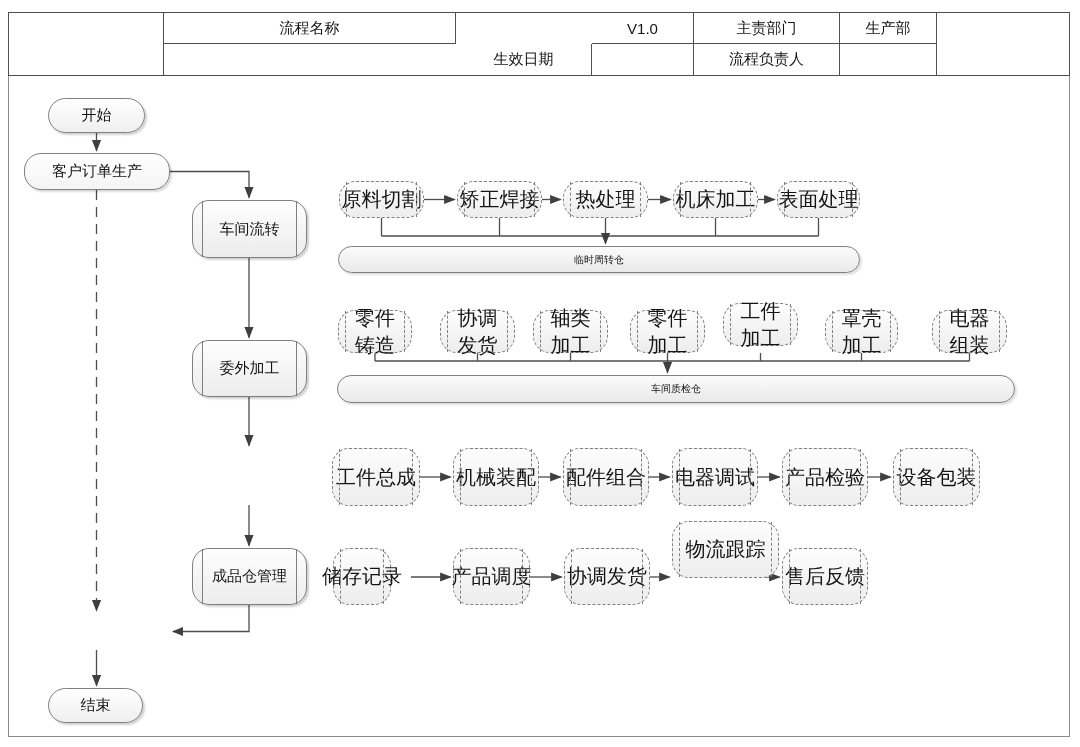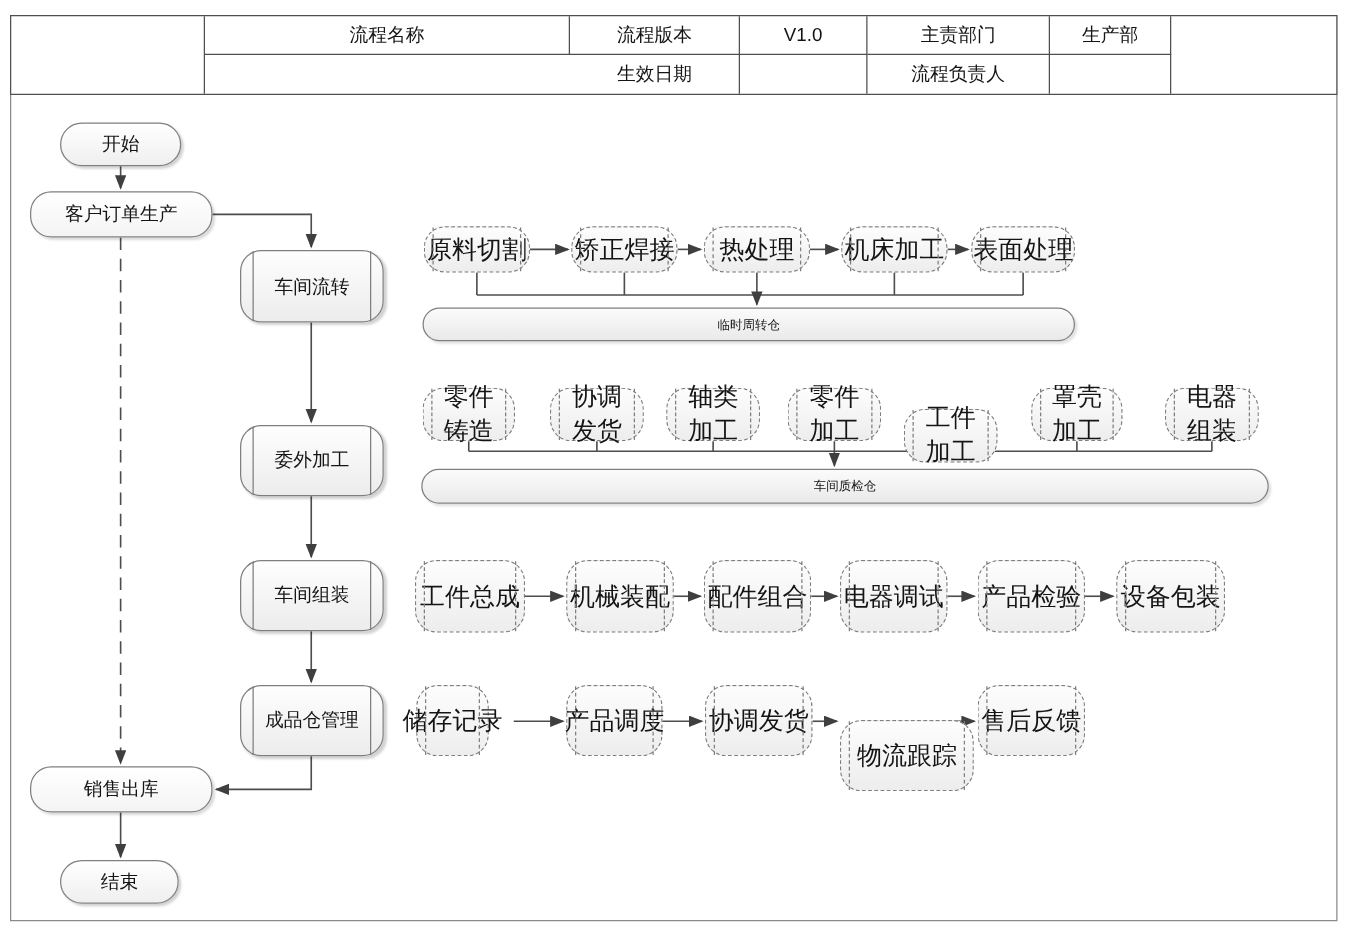--- a/index.html
+++ b/index.html
@@ -39,21 +39,20 @@
 </head>
 <body>
 
 <div class="canvas">
 
   <div class="page-border"></div>
 
   <div class="header">
     <div class="hcell span2" style="grid-column:1"></div>
     <div class="hcell" style="grid-column:2;grid-row:1">流程名称</div>
-    <div class="hcell" style="grid-column:3;grid-row:1">流程版本</div>
     <div class="hcell" style="grid-column:4;grid-row:1">V1.0</div>
     <div class="hcell" style="grid-column:5;grid-row:1">主责部门</div>
     <div class="hcell" style="grid-column:6;grid-row:1">生产部</div>
     <div class="hcell span2 lastcol" style="grid-column:7"></div>
     <div class="hcell botrow" style="grid-column:3;grid-row:2">生效日期</div>
     <div class="hcell botrow" style="grid-column:4;grid-row:2"></div>
     <div class="hcell botrow" style="grid-column:5;grid-row:2">流程负责人</div>
     <div class="hcell botrow" style="grid-column:6;grid-row:2"></div>
   </div>
 
@@ -113,29 +112,23 @@
   </div>
   <div class="node plain" style="left:24px;top:153px;width:146px;height:37px">
     <span>客户订单生产</span>
   </div>
   <div class="node stage" style="left:192px;top:200px;width:115px;height:58px">
     <span>车间流转</span>
   </div>
   <div class="node stage" style="left:192px;top:340px;width:115px;height:57px">
     <span>委外加工</span>
   </div>
-  <div class="node stage" style="left:192px;top:448px;width:115px;height:57px">
-    <span>车间组装</span>
-  </div>
   <div class="node stage" style="left:192px;top:548px;width:115px;height:57px">
     <span>成品仓管理</span>
   </div>
-  <div class="node plain" style="left:24px;top:613px;width:146px;height:37px">
-    <span>销售出库</span>
-  </div>
   <div class="node stadium" style="left:48px;top:688px;width:95px;height:35px">
     <span>结束</span>
   </div>
 
   <div class="node warehouse" style="left:338px;top:246px;width:522px;height:27px">
     <span>临时周转仓</span>
   </div>
   <div class="node warehouse" style="left:337px;top:375px;width:678px;height:28px">
     <span>车间质检仓</span>
   </div>
@@ -161,21 +154,21 @@
   </div>
   <div class="node dashedbox narrow" style="left:440px;top:310px;width:75px;height:43px">
     <span>协调发货</span>
   </div>
   <div class="node dashedbox narrow" style="left:533px;top:310px;width:75px;height:43px">
     <span>轴类加工</span>
   </div>
   <div class="node dashedbox narrow" style="left:630px;top:310px;width:75px;height:43px">
     <span>零件加工</span>
   </div>
-  <div class="node dashedbox narrow" style="left:723px;top:327px;width:75px;height:43px">
+  <div class="node dashedbox narrow" style="left:723px;top:303px;width:75px;height:43px">
     <span>工件加工</span>
   </div>
   <div class="node dashedbox narrow" style="left:825px;top:310px;width:73px;height:43px">
     <span>罩壳加工</span>
   </div>
   <div class="node dashedbox narrow" style="left:932px;top:310px;width:75px;height:43px">
     <span>电器组装</span>
   </div>
 
   <div class="node dashedbox" style="left:332px;top:448px;width:88px;height:58px">
@@ -199,20 +192,20 @@
 
   <div class="node dashedbox" style="left:333px;top:548px;width:58px;height:57px">
     <span>储存记录</span>
   </div>
   <div class="node dashedbox" style="left:453px;top:548px;width:77px;height:57px">
     <span>产品调度</span>
   </div>
   <div class="node dashedbox" style="left:564px;top:548px;width:86px;height:57px">
     <span>协调发货</span>
   </div>
-  <div class="node dashedbox" style="left:672px;top:576px;width:107px;height:57px">
+  <div class="node dashedbox" style="left:672px;top:521px;width:107px;height:57px">
     <span>物流跟踪</span>
   </div>
   <div class="node dashedbox" style="left:782px;top:548px;width:86px;height:57px">
     <span>售后反馈</span>
   </div>
 
 </div>
 
 </body></html>

